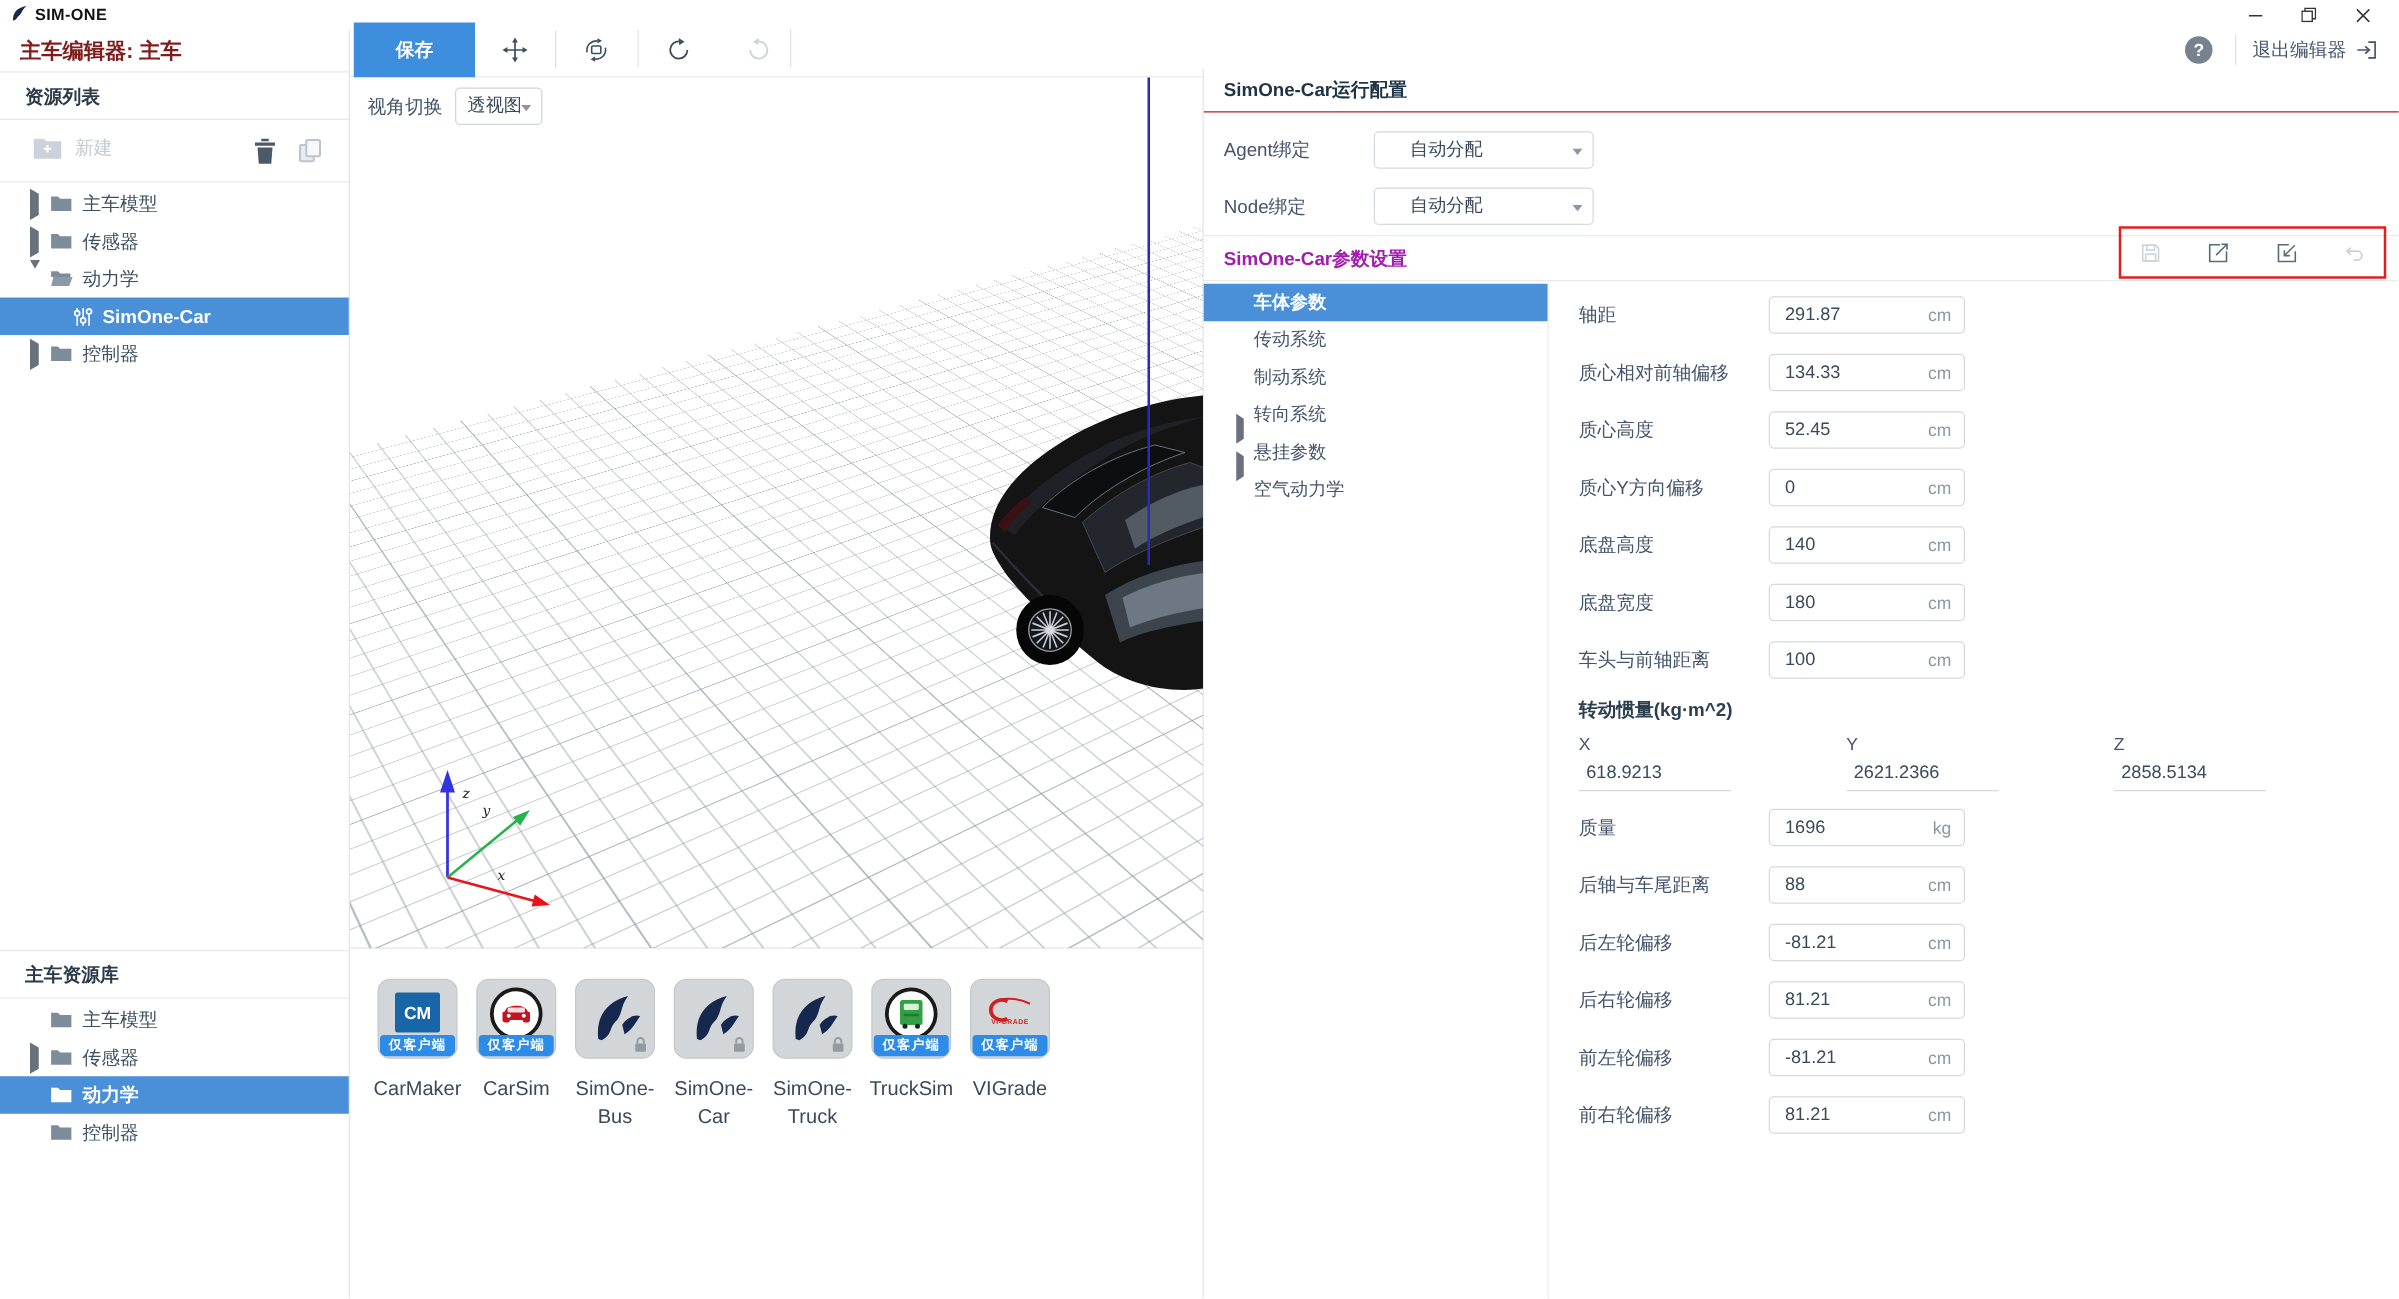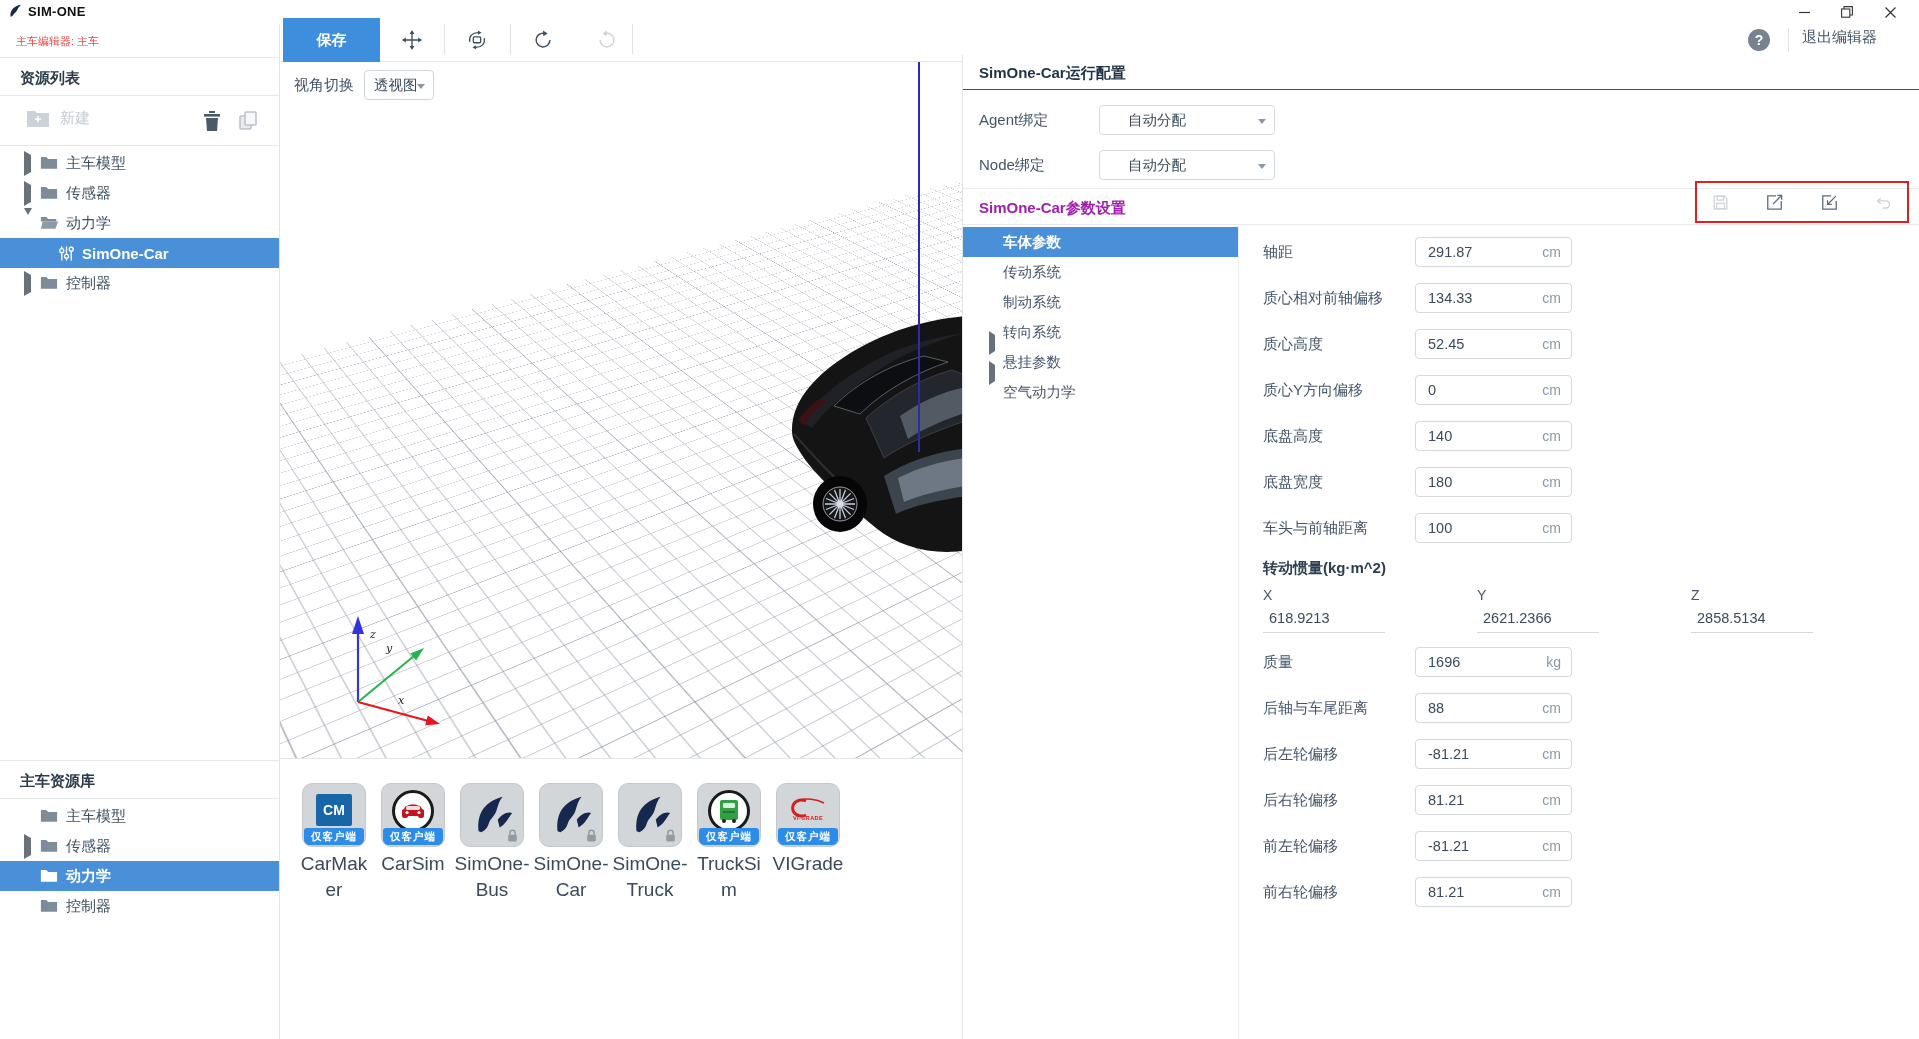--- a/index.html
+++ b/index.html
@@ -11,21 +11,21 @@
 
   
   .titlebar { position:absolute; left:0; top:0; width:1919px; height:24px; background:#fff; }
   .app-logo { position:absolute; left:8px; top:3px; display:flex; align-items:center; gap:5px; }
   .app-title { font-size:13px; font-weight:bold; color:#111; letter-spacing:.3px; }
   .win-btn { position:absolute; top:0; width:36px; height:24px; display:flex; align-items:center; justify-content:center; cursor:pointer; }
   .win-min { left:1786px; } .win-restore { left:1829px; } .win-close { left:1872px; }
 
   
   .sidebar { position:absolute; left:0; top:24px; width:280px; height:1015px; background:#fff; border-right:1px solid #e2e5e8; }
-  .editor-title { height:34px; line-height:34px; padding-left:16px; font-size:11px; font-weight:400; color:#ef4444; border-bottom:1px solid #e6e9ec; }
+  .editor-title { height:34px; line-height:34px; padding-left:16px; font-size:17px; font-weight:700; color:#7f1d1d; border-bottom:1px solid #e6e9ec; }
   .section-title { height:38px; line-height:40px; padding-left:20px; font-size:15px; font-weight:bold; color:#2b3a4a; border-bottom:1px solid #e6e9ec; }
   .new-row { position:relative; height:50px; border-bottom:1px solid #e6e9ec; }
   .new-btn { position:absolute; left:26px; top:12px; display:flex; align-items:center; gap:10px; color:#c3cad1; font-size:15px; cursor:default; }
   .side-icon-btn { position:absolute; top:14px; width:22px; height:22px; cursor:pointer; }
   .tree { padding-top:2px; }
   .tree-row { position:relative; height:30px; display:flex; align-items:center; cursor:pointer; font-size:15px; color:#3e5062; }
   .tree-row .arrow { position:absolute; left:24px; }
   .tree-row .fold { position:absolute; left:40px; top:7px; }
   .tree-row .lbl { position:absolute; left:66px; white-space:nowrap; }
   .tree-row.child .lbl { left:82px; }
@@ -36,21 +36,21 @@
 
   
   .toolbar { position:absolute; left:280px; top:14px; width:682px; height:48px; background:#fff; border-bottom:1px solid #e4e7ea; }
   .save-btn { position:absolute; left:3px; top:4px; width:97px; height:44px; background:#3e8ede; color:#fff; font-size:15px; font-weight:bold; border:none; cursor:pointer; font-family:inherit; }
   .tb-icon { position:absolute; top:15px; width:22px; height:22px; cursor:pointer; }
   .tb-sep { position:absolute; top:10px; width:1px; height:30px; background:#dfe3e7; }
 
   
   .help-btn { position:absolute; left:1747px; top:28px; width:24px; height:24px; cursor:pointer; }
   .topright-sep { position:absolute; left:1788px; top:28px; width:1px; height:24px; background:#dfe3e7; }
-  .exit-btn { position:absolute; left:1802px; top:28px; height:24px; display:flex; align-items:center; gap:6px; font-size:15px; color:#44546a; cursor:pointer;flex-direction:column; }
+  .exit-btn { position:absolute; left:1802px; top:28px; height:24px; display:flex; align-items:center; gap:6px; font-size:15px; color:#44546a; cursor:pointer; }
 
   
   .viewport { position:absolute; left:280px; top:62px; width:682px; height:696px; background:#fff; overflow:hidden; }
   .grid-plane { position:absolute; left:-60px; top:-320px; width:1500px; height:1500px;
     background-image:
       repeating-linear-gradient(0deg,  rgba(148,156,170,.55) 0 1px, transparent 1px 26px),
       repeating-linear-gradient(90deg, rgba(148,156,170,.55) 0 1px, transparent 1px 26px),
       repeating-linear-gradient(0deg,  rgba(120,130,148,.45) 0 1px, transparent 1px 130px),
       repeating-linear-gradient(90deg, rgba(120,130,148,.45) 0 1px, transparent 1px 130px);
     transform: perspective(1200px) rotateX(57deg) rotateZ(-39deg);
@@ -64,21 +64,21 @@
   .vs-select { position:relative; width:70px; height:30px; border:1px solid #d0d5da; border-radius:4px; background:#fff; line-height:28px; padding-left:9px; font-size:14.5px; color:#3a4a5a; cursor:pointer; }
   .caret { position:absolute; right:8px; top:13px; width:0; height:0; border-top:5px solid #8a98a5; border-left:4.5px solid transparent; border-right:4.5px solid transparent; }
 
   
   .veh-lib { position:absolute; left:280px; top:758px; width:682px; height:281px; background:#fff; border-top:1px solid #e3e6e9; }
   .vl-row { position:absolute; left:22px; top:24px; display:flex; }
   .vl-item { width:64px; margin-right:15px; position:relative; }
   .vl-tile { position:relative; width:64px; height:64px; background:#d3d6d9; border:1px solid #c5c8cb; border-radius:10px; cursor:pointer; display:flex; align-items:center; justify-content:center; overflow:hidden; }
   .vl-badge { position:absolute; left:1px; right:1px; bottom:1px; height:17px; background:#2d8ce8; border-radius:3px; color:#fff; font-size:10.5px; font-weight:bold; text-align:center; line-height:17px; letter-spacing:1px; }
   .vl-lock { position:absolute; right:3px; bottom:3px; }
-  .vl-label { width:76px; margin-left:-6px; margin-top:4px; text-align:center; font-size:19px; color:#3a4a5a; line-height:1.35; word-break:break-word; }
+  .vl-label { width:76px; margin-left:-6px; margin-top:14px; text-align:center; font-size:16px; color:#3a4a5a; line-height:1.35; word-break:break-word; }
   .logo-cm { width:36px; height:32px; background:#1866a8; border-radius:2px; color:#fff; font-weight:bold; font-size:14px; display:flex; align-items:center; justify-content:center; margin-top:-10px; }
   .logo-circle { width:42px; height:42px; border-radius:50%; background:#fff; border:3px solid #1a1a1a; display:flex; align-items:center; justify-content:center; margin-top:-8px; }
   .logo-vig { margin-top:-12px; text-align:center; }
   .logo-vig .vig-text { font-size:5.5px; color:#d02020; font-weight:bold; letter-spacing:.4px; margin-top:-4px; }
 
   
   .rpanel { position:absolute; left:962px; top:55px; width:957px; height:984px; background:#fff; border-left:1px solid #e2e5e8; }
   .rp-h1 { height:35px; line-height:35px; padding-left:16px; font-size:15px; font-weight:bold; color:#1f3347; border-bottom:1px solid #b91c1c; }
   .rp-row { position:absolute; left:0; height:30px; display:flex; align-items:center; }
   .rp-row .rp-label { width:136px; padding-left:16px; font-size:15px; color:#44546a; }

